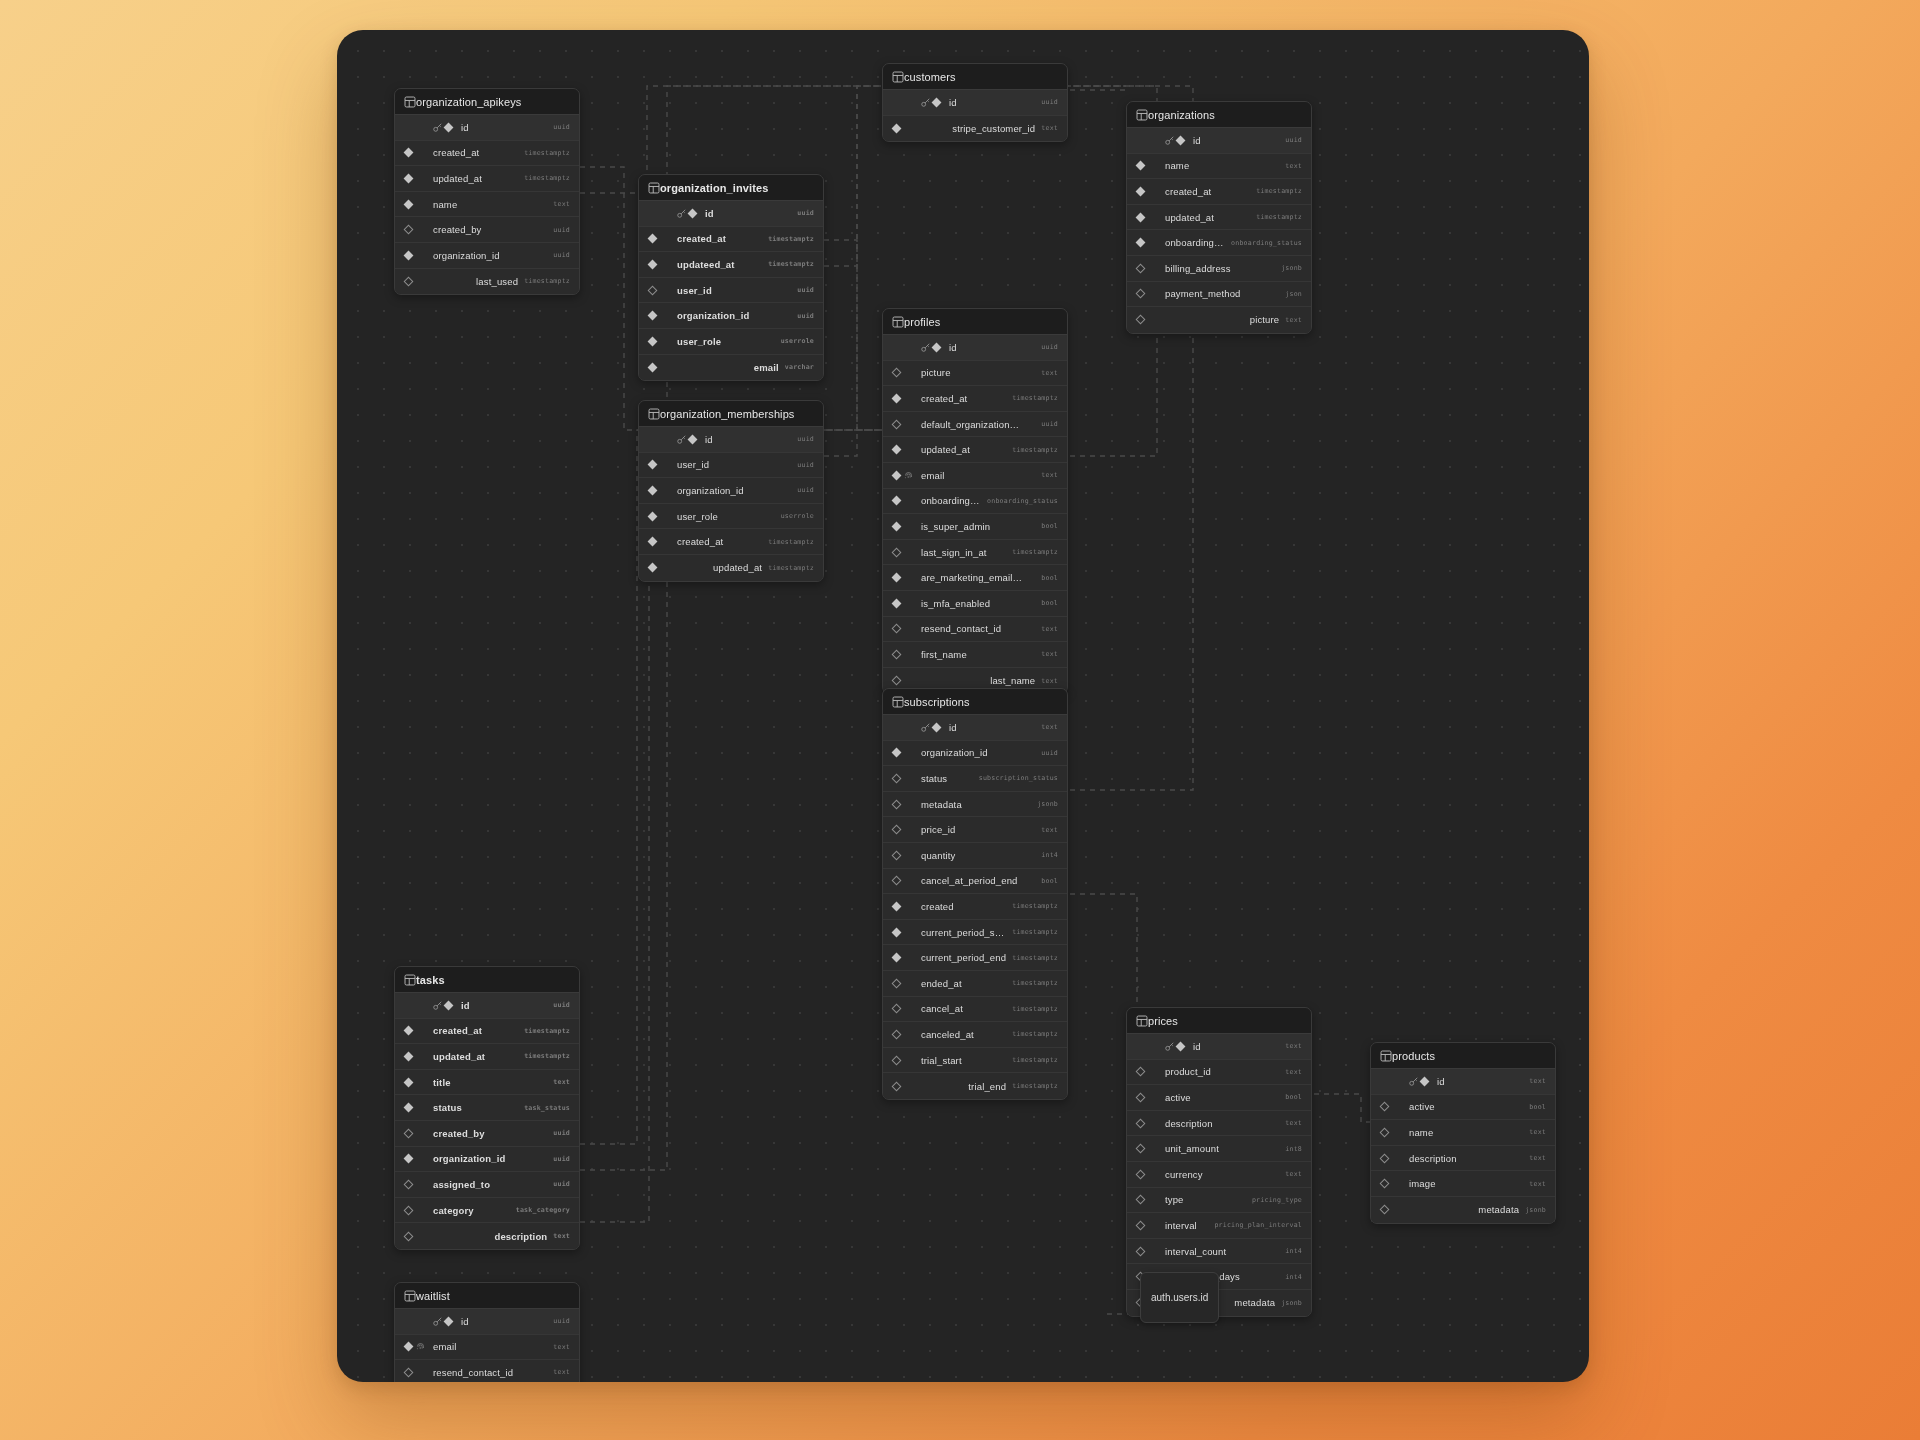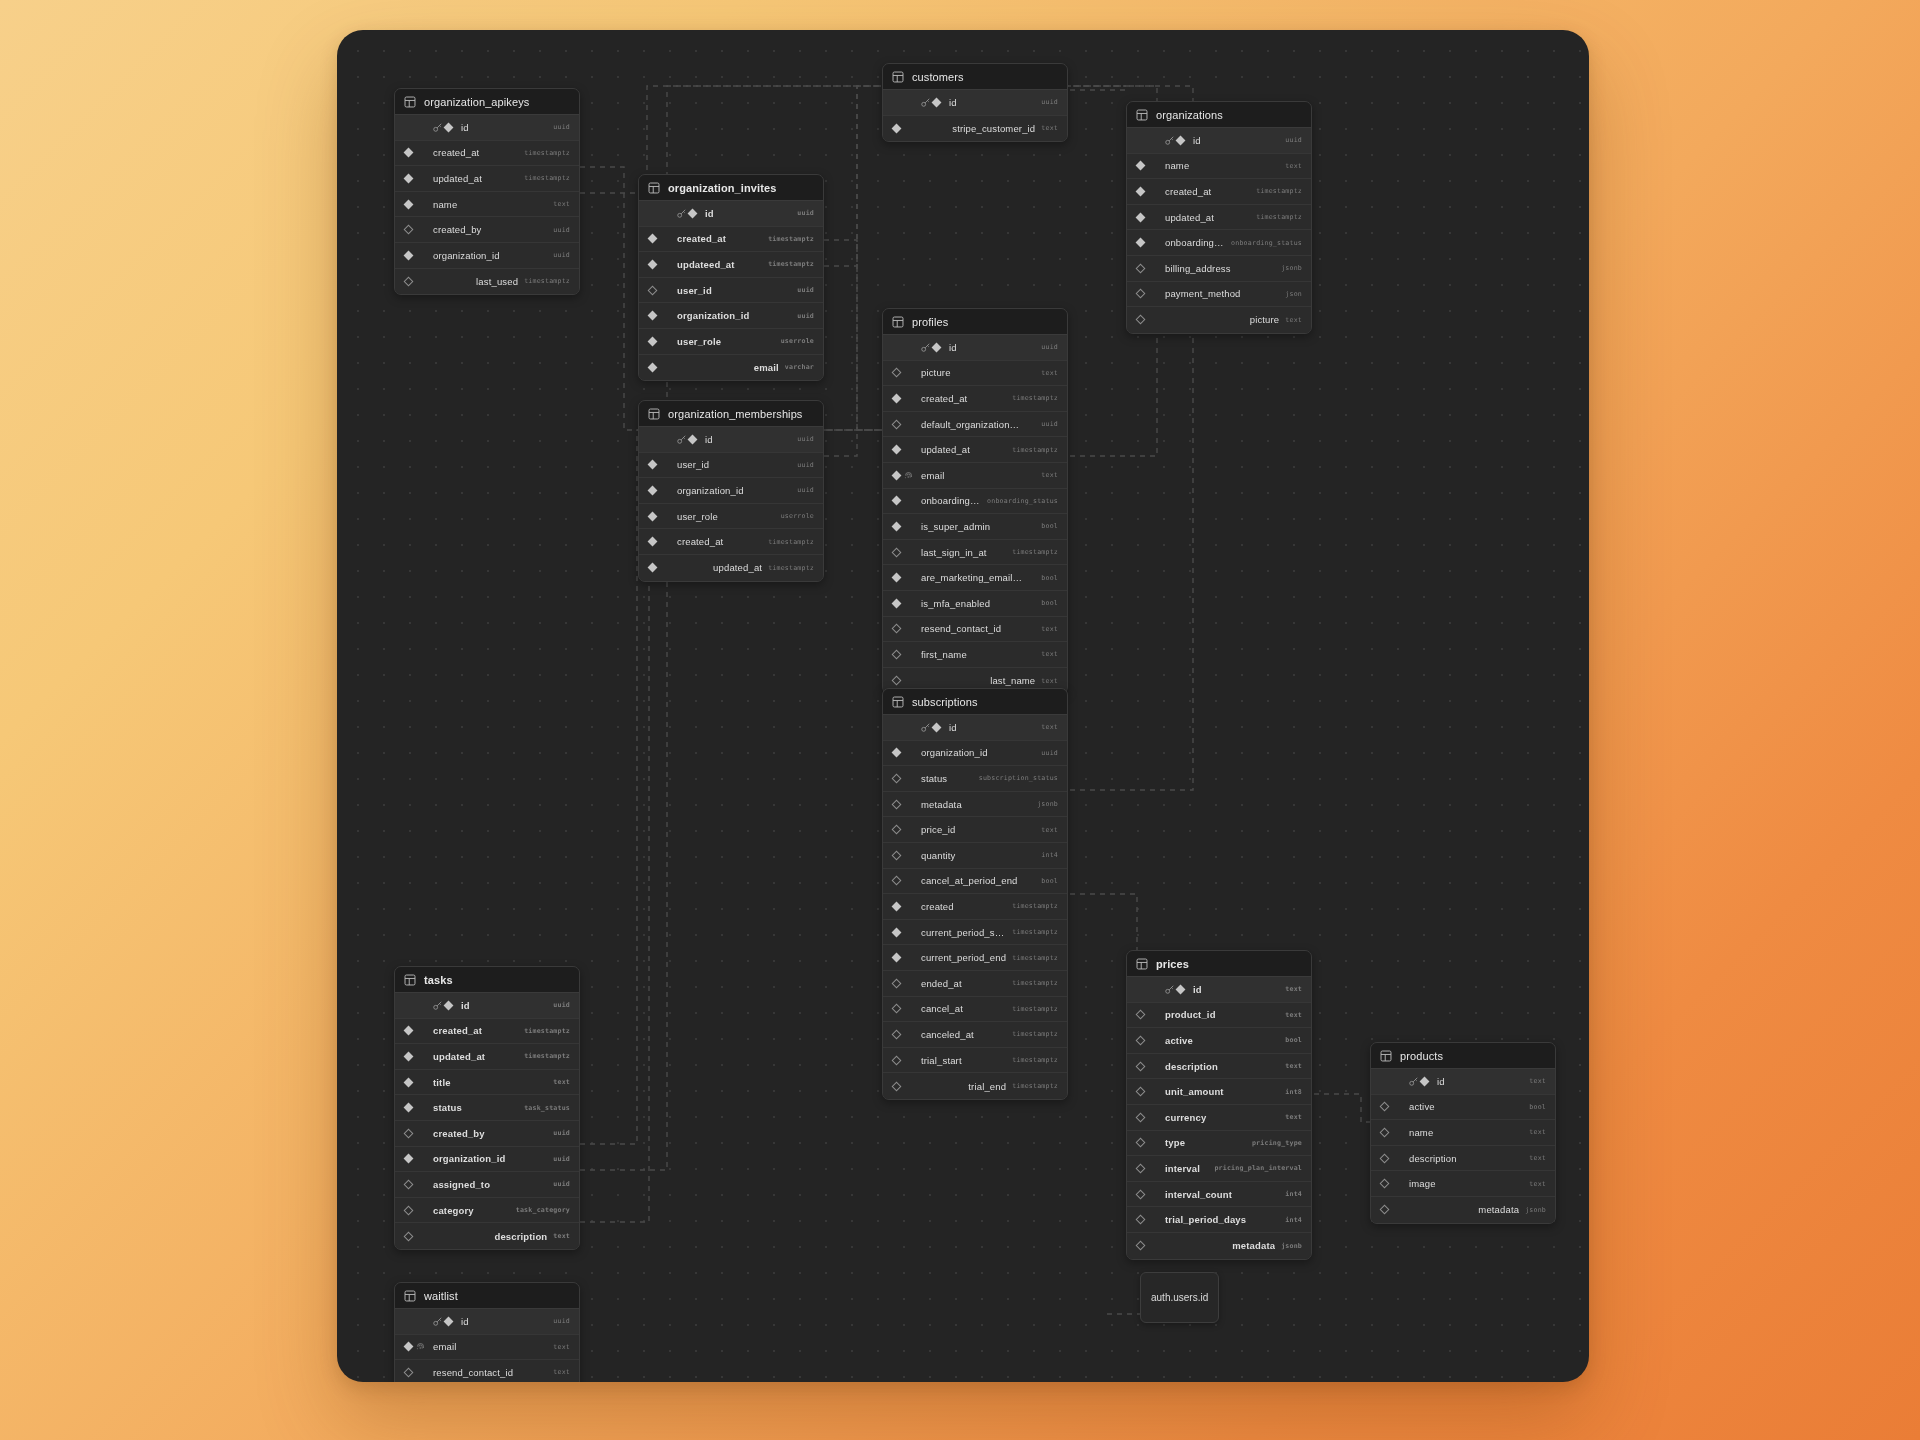--- a/index.html
+++ b/index.html
@@ -36,21 +36,21 @@
   .tbl {
     position: absolute;
     width: 186px;
     background: #2c2c2c;
     border: 1px solid #3a3a3a;
     border-radius: 7px;
     overflow: hidden;
     box-shadow: 0 3px 10px rgba(0,0,0,0.35);
   }
   .tbl-head {
-    display: flex; align-items: center; gap: 8px;
+    display: flex; align-items: center; gap: 0;
     height: 26px; padding: 0 9px;
     background: #1d1d1d;
     border-bottom: 1px solid #3a3a3a;
   }
   .tbl-head .t-title {
     font-size: 11px; color: #e7e7e7; letter-spacing: .1px;
     white-space: nowrap; overflow: hidden; text-overflow: ellipsis;
   }
   .grid-icon { width: 12px; height: 12px; flex: none; display:block; }
 
@@ -647,21 +647,21 @@
           <span class="col-type">timestamptz</span>
         </div>
         <div class="row">
           <span class="gutter">
             <span class="dia hollow"></span>
           </span>
           <span class="col-name">trial_end</span>
           <span class="col-type">timestamptz</span>
         </div>
       </div>
-      <div class="tbl" style="left: 789px; top: 920px; font-weight: bold;">
+      <div class="tbl" style="left: 789px; top: 977px;">
         <div class="tbl-head">
           <svg class="grid-icon" viewBox="0 0 14 14" fill="none" stroke="#b9b9b9" stroke-width="1.1">
             <rect x="1.2" y="1.2" width="11.6" height="11.6" rx="1.6"></rect>
             <line x1="1.2" y1="5.2" x2="12.8" y2="5.2"></line>
             <line x1="6.1" y1="5.2" x2="6.1" y2="12.8"></line>
           </svg>
           <span class="t-title">prices</span>
         </div>
         <div class="row pk">
           <span class="gutter">

